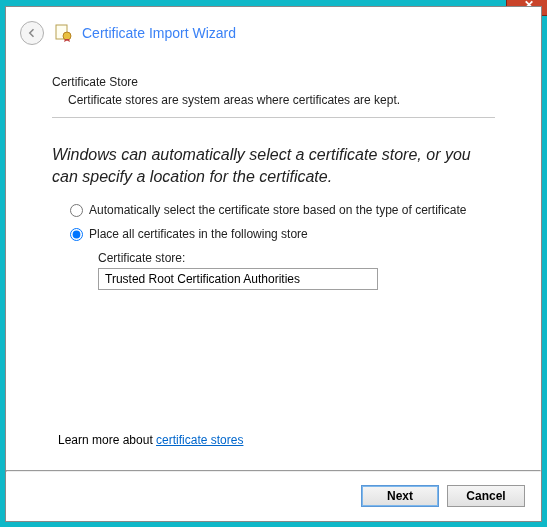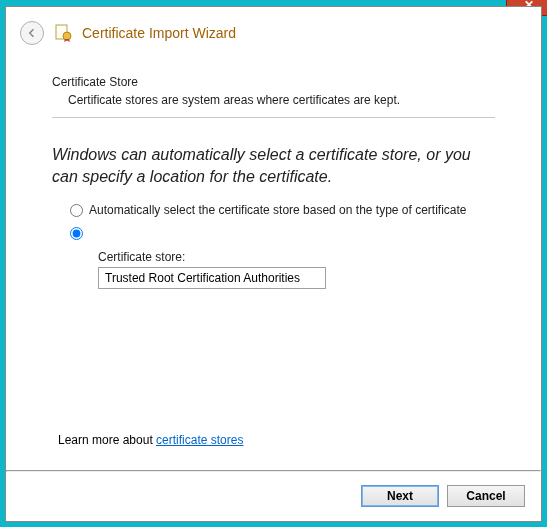--- a/index.html
+++ b/index.html
@@ -55,21 +55,21 @@
     }
     .back-btn svg { width: 12px; height: 12px; }
     .cert-icon {
       width: 18px; height: 18px;
       display: flex;
       align-items: center;
       justify-content: center;
     }
     .wizard-title {
       font-size: 14px;
-      color: #a16207;
+      color: #3b82f6;
       font-weight: normal;
     }
     .content {
       flex: 1;
       padding: 20px 46px 10px 46px;
       color: #222;
     }
     .section-title {
       font-weight: normal;
       font-size: 12px;
@@ -111,21 +111,21 @@
     .store-label {
       font-size: 12px;
       margin-bottom: 3px;
     }
     .store-row {
       display: flex;
       gap: 8px;
       align-items: center;
     }
     .store-input {
-      width: 228px;
+      width: 280px;
       height: 22px;
       border: 1px solid #a0a0a0;
       padding: 2px 6px;
       font-family: inherit;
       font-size: 12px;
       background: #fff;
     }
     .browse-btn {
       width: 78px;
       height: 23px;
@@ -199,20 +199,21 @@
 
     <div class="intro-text">Windows can automatically select a certificate store, or you can specify a location for the certificate.</div>
 
     <div class="radio-group">
       <label class="radio-row">
         <input type="radio" name="storeopt" style="">
         <span>Automatically select the certificate store based on the type of certificate</span>
       </label>
       <label class="radio-row">
         <input type="radio" name="storeopt" checked="" style="">
+        <span>Place all certificates in the following store</span>
       </label>
 
       <div class="store-block">
         <div class="store-label">Certificate store:</div>
         <div class="store-row">
           <input type="text" class="store-input" readonly="" value="Trusted Root Certification Authorities" style="">
         </div>
       </div>
     </div>
   </div>

